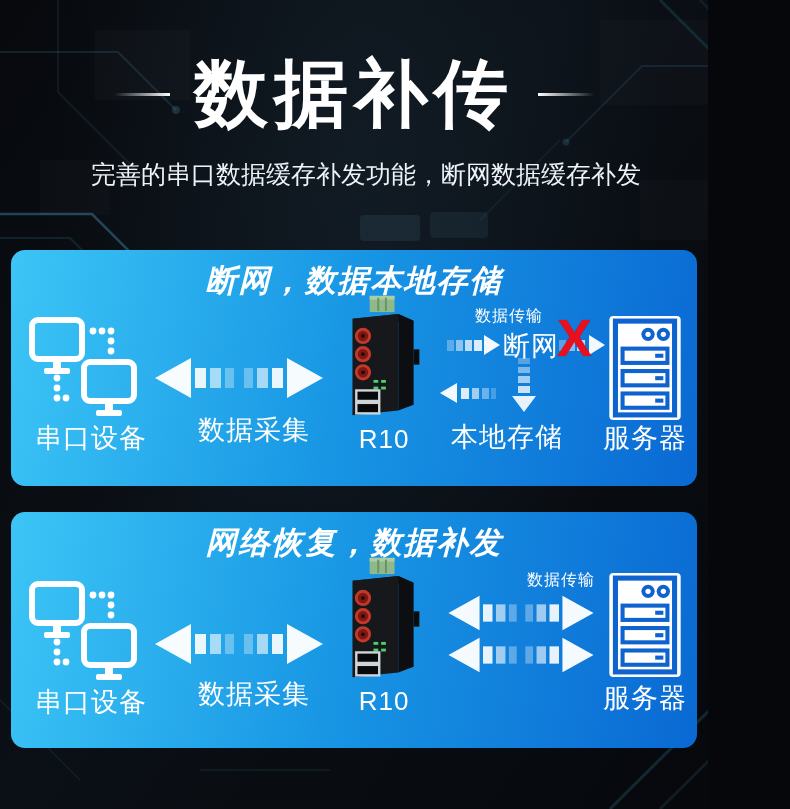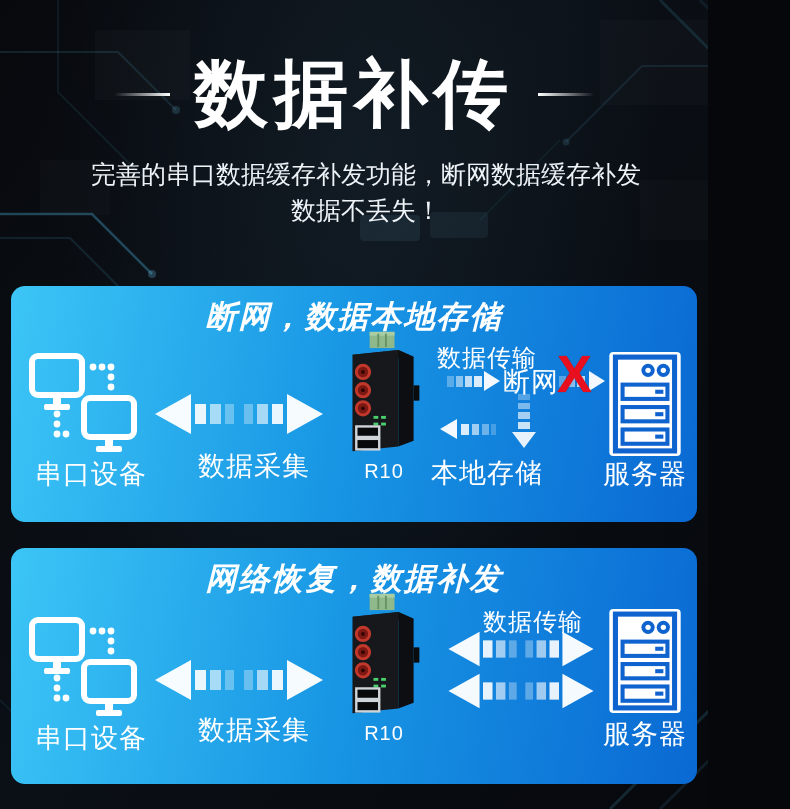--- a/index.html
+++ b/index.html
@@ -23,22 +23,22 @@
   
   .panel{position:relative;width:686px;height:236px;margin:0 auto;border-radius:14px;
          background:linear-gradient(100deg,#3cc5f6 0%,#1896e4 48%,#0a69d3 100%);
          color:#fff;}
   .panel-1{margin-top:58px;}
   .panel-2{margin-top:26px;}
   .panel-title{position:absolute;top:10px;left:0;width:100%;text-align:center;
                font-size:31px;font-weight:700;letter-spacing:2px;font-style:italic;}
   .abs{position:absolute;}
   .lbl{color:#fff;font-size:27px;text-align:center;letter-spacing:1px;}
-  .lbl-sm{color:#fff;font-size:24px;text-align:center;letter-spacing:1px;}
-  .r10-lbl{font-size:20px;letter-spacing:1px;}
+  .lbl-sm{color:#fff;font-size:16px;text-align:right;letter-spacing:1px;}
+  .r10-lbl{font-size:26px;letter-spacing:1px;}
   .x-mark{position:absolute;font-size:52px;font-weight:900;color:#e8101f;line-height:1;
           text-shadow:0 0 1px #b00;}
   svg{display:block;}
 </style>
 </head>
 <body>
 
 <div class="page">
 
   <svg class="bg-layer" width="790" height="809" viewBox="0 0 790 809">
@@ -70,21 +70,20 @@
   <div class="content">
 
     <div class="header">
       <div class="title-row">
         <span class="title-dash left"></span>
         <h1 class="page-title">数据补传</h1>
         <span class="title-dash right"></span>
       </div>
       <div class="subtitle">
         <div>完善的串口数据缓存补发功能，断网数据缓存补发</div>
-        <div>数据不丢失！</div>
       </div>
     </div>
 
     <div class="panel panel-1">
       <div class="panel-title">断网，数据本地存储</div>
 
       <svg class="abs" style="left:16px;top:66px;" width="120" height="104" viewBox="0 0 120 104">
         <rect x="5" y="4" width="50" height="39" rx="6" fill="none" stroke="#fff" stroke-width="6"></rect>
         <rect x="26" y="43" width="8" height="9" fill="#fff"></rect>
         <rect x="17" y="52" width="26" height="6" rx="2" fill="#fff"></rect>
@@ -163,21 +162,21 @@
         <rect x="7" y="30" width="12" height="7" fill="#fff" opacity="0.78"></rect>
         <polygon points="1,40 25,40 13,56" fill="#fff" opacity="0.9"></polygon>
       </svg>
       <svg class="abs" style="left:428px;top:132px;" width="58" height="22" viewBox="0 0 58 22">
         <polygon points="1,11 18,1 18,21" fill="#fff" opacity="0.95"></polygon>
         <rect x="22" y="6" width="8" height="11" fill="#fff" opacity="0.85"></rect>
         <rect x="33" y="6" width="7" height="11" fill="#fff" opacity="0.6"></rect>
         <rect x="43" y="6" width="7" height="11" fill="#fff" opacity="0.38"></rect>
         <rect x="52" y="6" width="5" height="11" fill="#fff" opacity="0.22"></rect>
       </svg>
-      <div class="lbl abs" style="left:418px;top:169px;width:116px;">本地存储</div>
+      <div class="lbl abs" style="left:438px;top:169px;width:116px;">本地存储</div>
 
       <svg class="abs" style="left:598px;top:66px;" width="72" height="104" viewBox="0 0 70 102">
         <rect x="0" y="0" width="70" height="102" rx="4" fill="#fff"></rect>
         <rect x="6" y="5" width="58" height="92" fill="none" stroke="#0f63cf" stroke-width="5"></rect>
         <circle cx="38" cy="18" r="6.5" fill="#0f63cf"></circle>
           <circle cx="38" cy="18" r="2.6" fill="#fff"></circle>
         <circle cx="53" cy="18" r="6.5" fill="#0f63cf"></circle>
           <circle cx="53" cy="18" r="2.6" fill="#fff"></circle>
         <rect x="13" y="32" width="44" height="14" fill="#fff" stroke="#0f63cf" stroke-width="4"></rect>
         <rect x="45" y="37" width="8" height="4" fill="#0f63cf"></rect>

